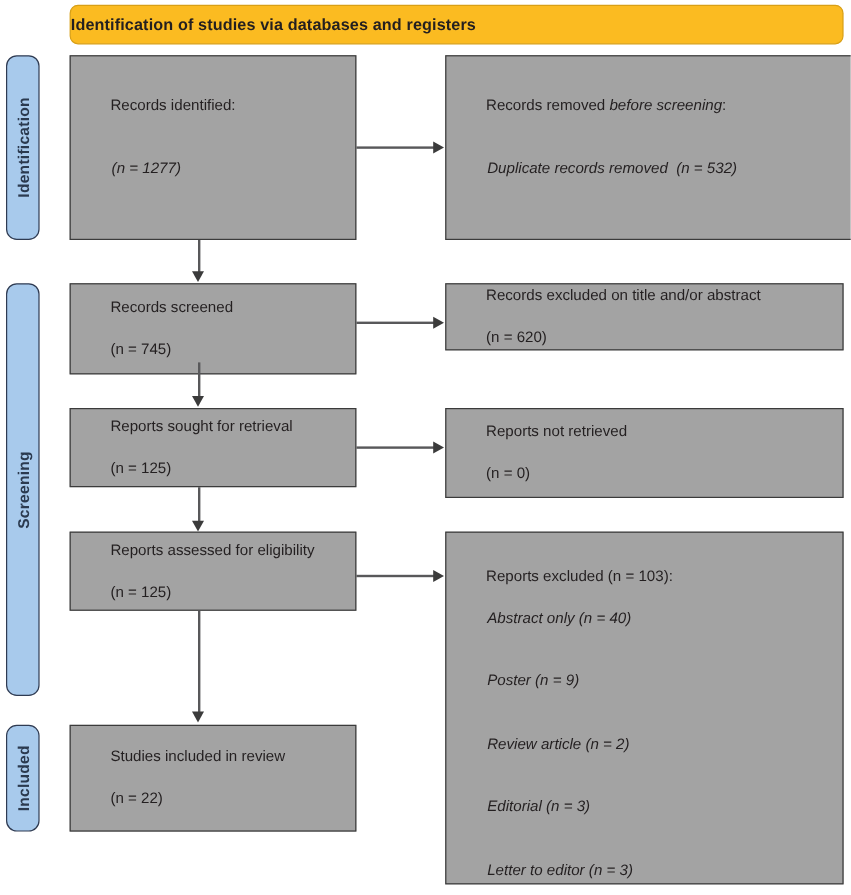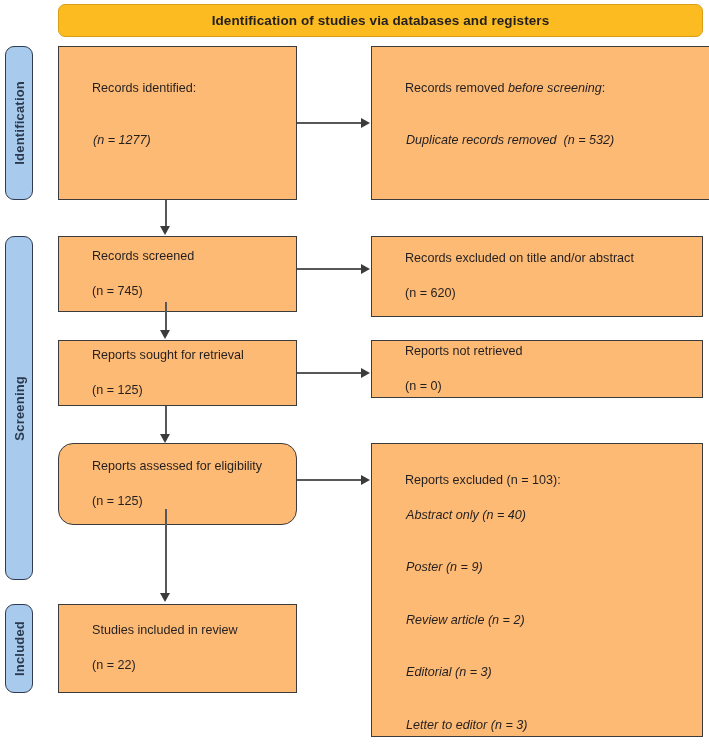--- a/index.html
+++ b/index.html
@@ -19,21 +19,21 @@
     overflow: hidden;
   }
   
   .banner {
     position: absolute;
     background: #fbbb21;
     border: 1px solid #d89f16;
     border-radius: 7px;
     display: flex;
     align-items: center;
-    justify-content: center;
+    justify-content: flex-start;
     font-weight: bold;
     font-size: 13.5px;
     letter-spacing: 0.1px;
     color: #231f20;
     box-sizing: border-box;
   }
   
   .phase {
     position: absolute;
     background: #a8caec;
@@ -49,21 +49,21 @@
     transform: rotate(180deg);
     font-weight: bold;
     font-size: 13px;
     letter-spacing: 0.2px;
     color: #2b3a4f;
     white-space: nowrap;
   }
   
   .box {
     position: absolute;
-    background: #fdba74;
+    background: #a3a3a3;
     border: 1.6px solid #3b3b3b;
     box-sizing: border-box;
     padding: 0;
   }
   .box-text {
     position: absolute;
     left: 12px;
     right: 8px;
     font-size: 12.6px;
     line-height: 17.5px;
@@ -143,54 +143,54 @@
   <div class="conn conn-v" style="left:165px; top:200px; height:27px;"></div>
   <div class="arrowhead arrow-down" style="left:160.3px; top:226px;"></div>
 
   <div class="box" style="left:58px; top:236px; width:239px; height:76px;">
     <div class="box-text vcenter">
       <span>Records screened</span><br>
       <span>(n = 745)</span>
     </div>
   </div>
 
-  <div class="box" style="left:371px; top:236px; width:332px; height:81px;padding-left:36px;">
+  <div class="box" style="left:371px; top:236px; width:332px; height:56px;padding-left:36px;">
     <div class="box-text vcenter">
       <span>Records excluded on title and/or abstract</span><br>
       <span>(n = 620)</span>
     </div>
   </div>
 
   <div class="conn conn-h" style="left:297px; top:268px; width:65px;"></div>
   <div class="arrowhead arrow-right" style="left:361px; top:263.5px;"></div>
 
   <div class="conn conn-v" style="left:165px; top:302px; height:29px;"></div>
   <div class="arrowhead arrow-down" style="left:160.3px; top:330px;"></div>
 
   <div class="box" style="left:58px; top:340px; width:239px; height:66px;">
     <div class="box-text vcenter">
       <span>Reports sought for retrieval</span><br>
       <span>(n = 125)</span>
     </div>
   </div>
 
-  <div class="box" style="left:371px; top:340px; width:332px; height:58px;">
+  <div class="box" style="left:371px; top:340px; width:332px; height:75px;">
     <div class="box-text vcenter">
       <span>Reports not retrieved</span><br>
       <span>(n = 0)</span>
     </div>
   </div>
 
   <div class="conn conn-h" style="left:297px; top:372px; width:65px;"></div>
   <div class="arrowhead arrow-right" style="left:361px; top:367.5px;"></div>
 
   <div class="conn conn-v" style="left:165px; top:406px; height:29px;"></div>
   <div class="arrowhead arrow-down" style="left:160.3px; top:434px;"></div>
 
-  <div class="box" style="left:58px; top:443px; width:239px; height:82px;border-radius:15px;">
+  <div class="box" style="left:58px; top:443px; width:239px; height:66px;">
     <div class="box-text vcenter">
       <span>Reports assessed for eligibility</span><br>
       <span>(n = 125)</span>
     </div>
   </div>
 
   <div class="box" style="left:371px; top:443px; width:332px; height:294px;">
     <div class="box-text vtop">
       <span>Reports excluded (n = 103):</span>
       <span class="indent1">Abstract only (n = 40)</span>

